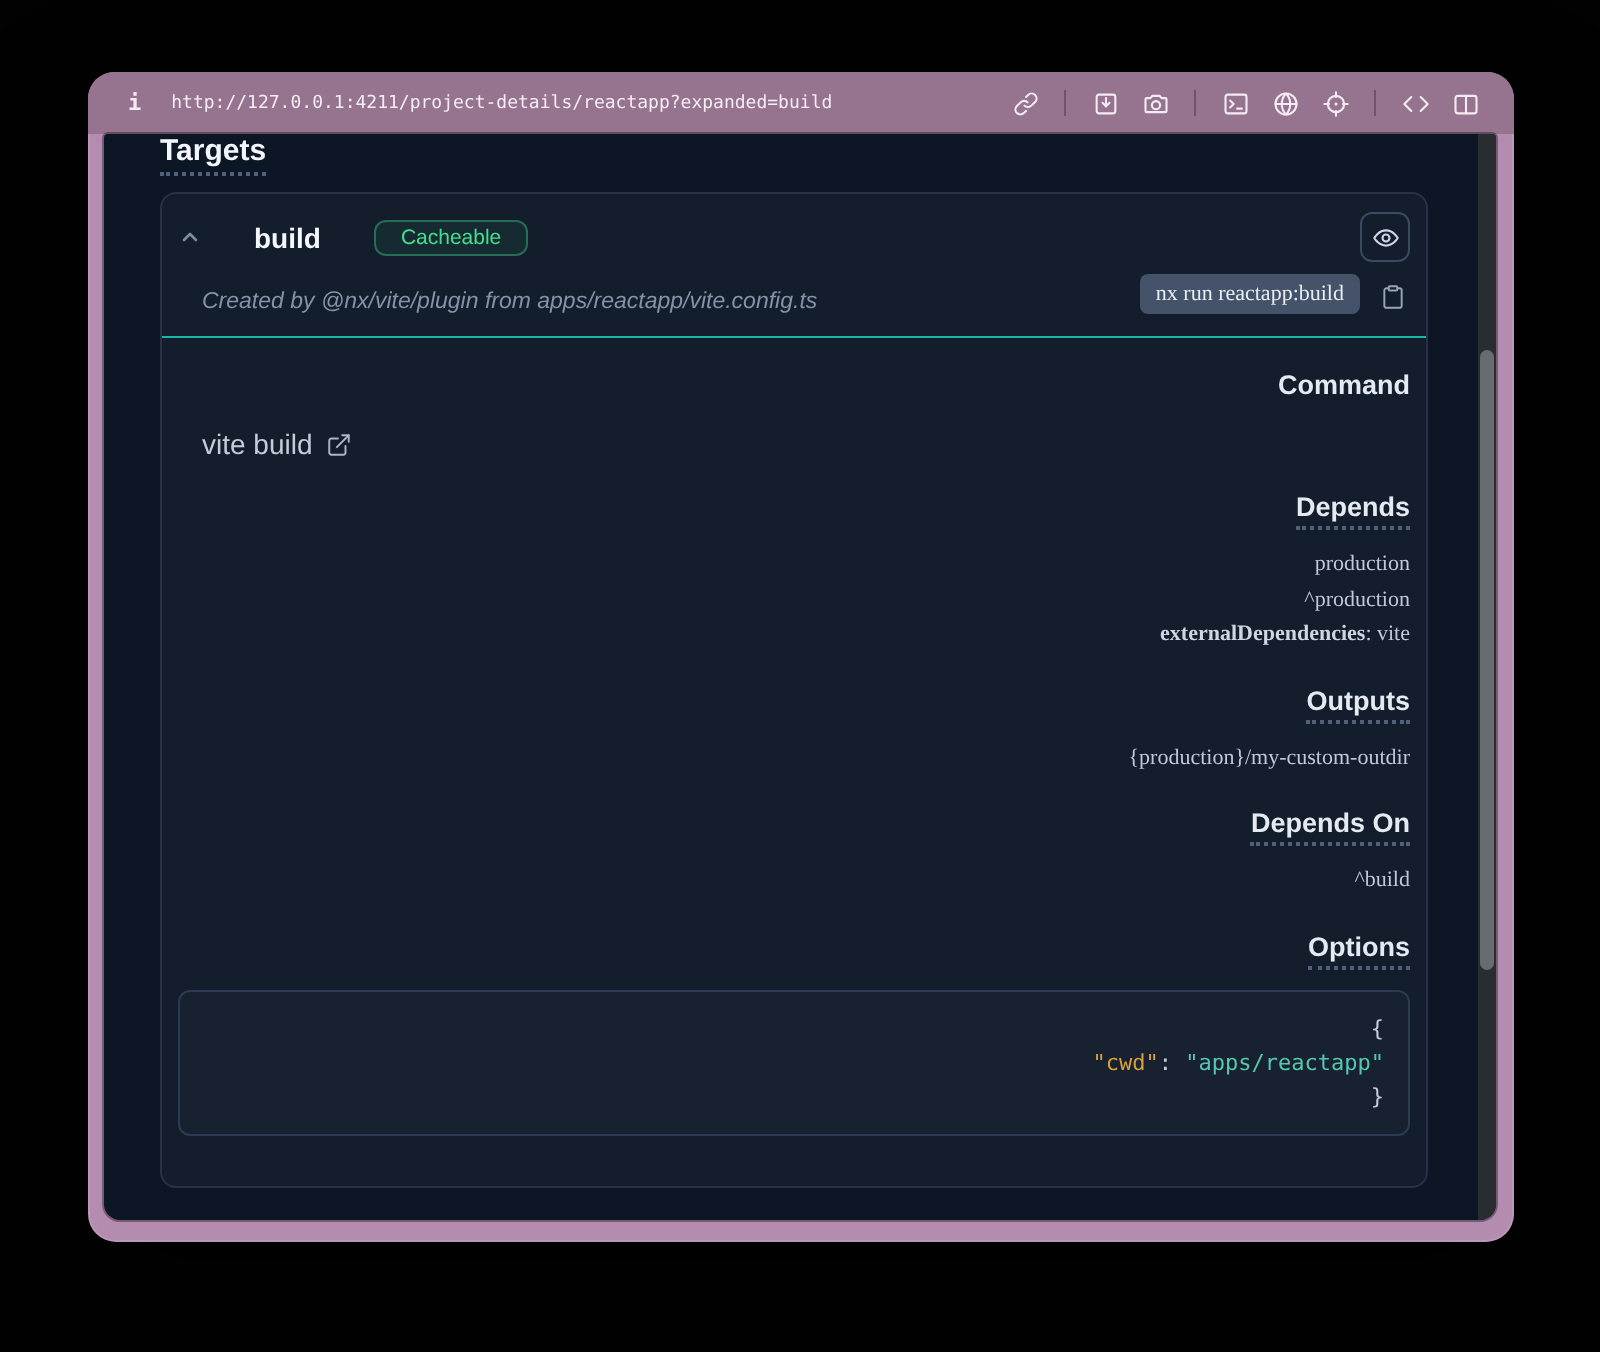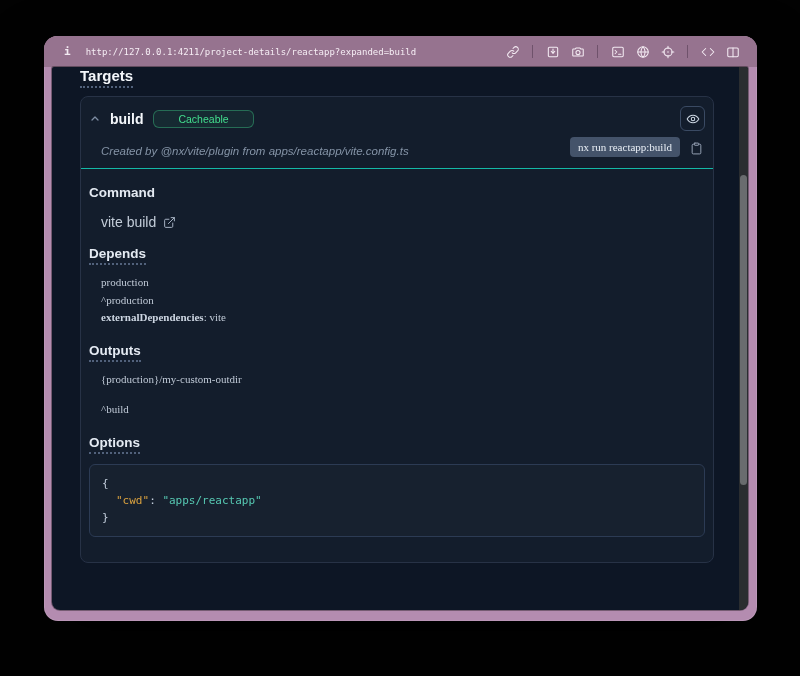--- a/index.html
+++ b/index.html
@@ -20,38 +20,38 @@
   .tb-icon svg{width:14px;height:14px;display:block;}
   .tb-div{width:1px;height:13px;background:rgba(40,20,40,.35);margin:0 7px;}
   
   .viewport{position:relative;margin:0 9px 0 8px;width:696px;height:543px;background:#0d1625;
             overflow:hidden;border-radius:2px 2px 8px 8px;box-shadow:0 0 0 1px rgba(0,0,0,.35);}
   .page{padding:0 0 0 28px;}
   .page-title{margin:-5px 0 0 0;font-size:15px;font-weight:700;color:#f3f6fa;display:inline-block;}
   .dotted{border-bottom:2px dotted #51617b;padding-bottom:2px;}
   
   .card{width:632px;background:#131d2c;border:1px solid #273246;border-radius:8px;margin-top:11px;}
-  .card-head-row{display:flex;align-items:center;padding:9px 8px 2px 6px;}
+  .card-head-row{display:flex;align-items:center;padding:9px 8px 2px 6px;gap:17px;}
   .chev{width:16px;height:16px;color:#7e8da3;display:inline-flex;align-items:center;justify-content:center;cursor:pointer;}
   .chev svg{width:12px;height:12px;}
   .t-name{font-size:14px;font-weight:700;color:#f4f7fb;margin-left:7px;}
   .badge{margin-left:10px;font-size:10.5px;color:#43de8e;background:rgba(66,222,141,.07);
-         border:1px solid rgba(66,222,141,.38);border-radius:6px;padding:2px 24px;line-height:12px;}
+         border:1px solid rgba(66,222,141,.38);border-radius:6px;padding:2px 12px;line-height:12px;}
   .eye-btn{margin-left:auto;width:25px;height:25px;border:1px solid #3a4a63;border-radius:6px;
            background:transparent;color:#cdd7e3;display:inline-flex;align-items:center;justify-content:center;cursor:pointer;padding:0;}
   .eye-btn svg{width:14px;height:14px;}
   .card-sub-row{display:flex;align-items:flex-end;padding:4px 8px 11px 20px;border-bottom:1px solid #14b8a6;}
   .created-by{font-style:italic;font-size:11.5px;color:#8493a6;flex:1;}
   .chip{font-family:Liberation Serif, serif;font-size:11px;color:#e8eef5;background:#44536a;
         border-radius:4px;padding:4px 8px;white-space:nowrap;}
   .copy-btn{background:none;border:none;color:#97a4b6;width:18px;height:18px;margin-left:7px;padding:0;
             display:inline-flex;align-items:center;justify-content:center;cursor:pointer;}
   .copy-btn svg{width:13px;height:13px;}
   
-  .card-body{padding:0 8px 25px 8px;}
+  .card-body{padding:0 8px 25px 8px;text-align:right;}
   .sec-head{font-size:13.5px;font-weight:700;color:#e4eaf2;margin:16px 0 0 0;}
   .val-line{margin:14px 0 0 12px;font-size:14px;color:#c3cdd9;display:flex;align-items:center;cursor:pointer;width:fit-content;}
   .ext-ic{width:13px;height:13px;margin-left:7px;color:#aab6c6;display:inline-flex;}
   .ext-ic svg{width:13px;height:13px;}
   .mono-group{margin:13px 0 0 12px;}
   .mono-line{font-family:Liberation Serif, serif;font-size:11px;line-height:17.5px;color:#c0cad7;}
   .mono-line b{font-weight:700;color:#cdd6e2;}
   .code-box{margin:14px 0 0 0;background:#17212f;border:1px solid #2c3b54;border-radius:6px;
             padding:10px 12px;font-family:"DejaVu Sans Mono",monospace;font-size:11px;line-height:17px;color:#c3cedc;}
   .code-indent{padding-left:14px;}
@@ -184,20 +184,21 @@
               <div class="mono-line">production</div>
               <div class="mono-line">^production</div>
               <div class="mono-line"><b>externalDependencies</b><span>: vite</span></div>
             </div>
 
             <h3 class="sec-head"><span class="dotted">Outputs</span></h3>
             <div class="mono-group">
               <div class="mono-line">{production}/my-custom-outdir</div>
             </div>
 
+            <h3 class="sec-head"><span class="dotted">Depends On</span></h3>
             <div class="mono-group">
               <div class="mono-line">^build</div>
             </div>
 
             <h3 class="sec-head"><span class="dotted">Options</span></h3>
             <div class="code-box">
               <div>{</div>
               <div class="code-indent"><span class="tok-key">"cwd"</span><span>: </span><span class="tok-val">"apps/reactapp"</span></div>
               <div>}</div>
             </div>

